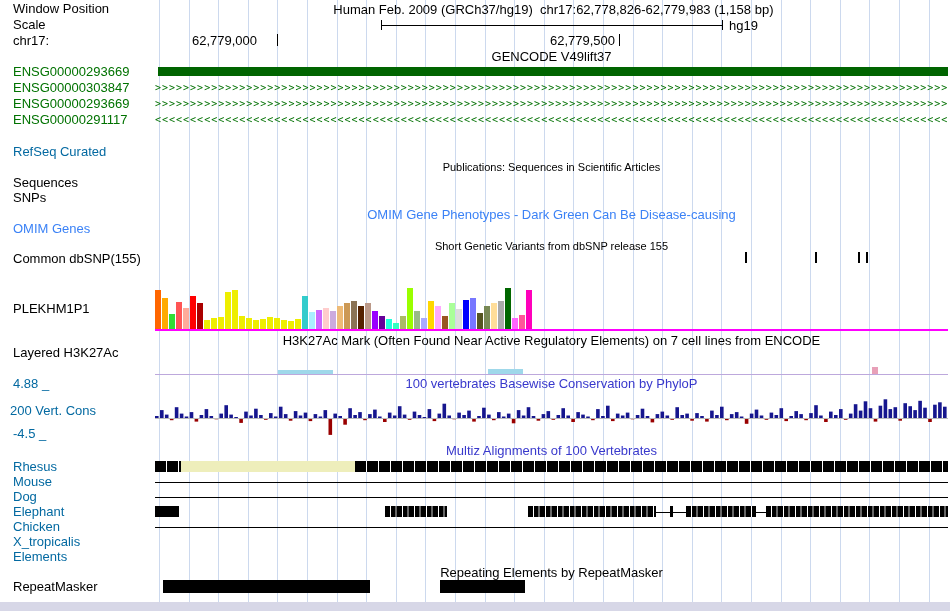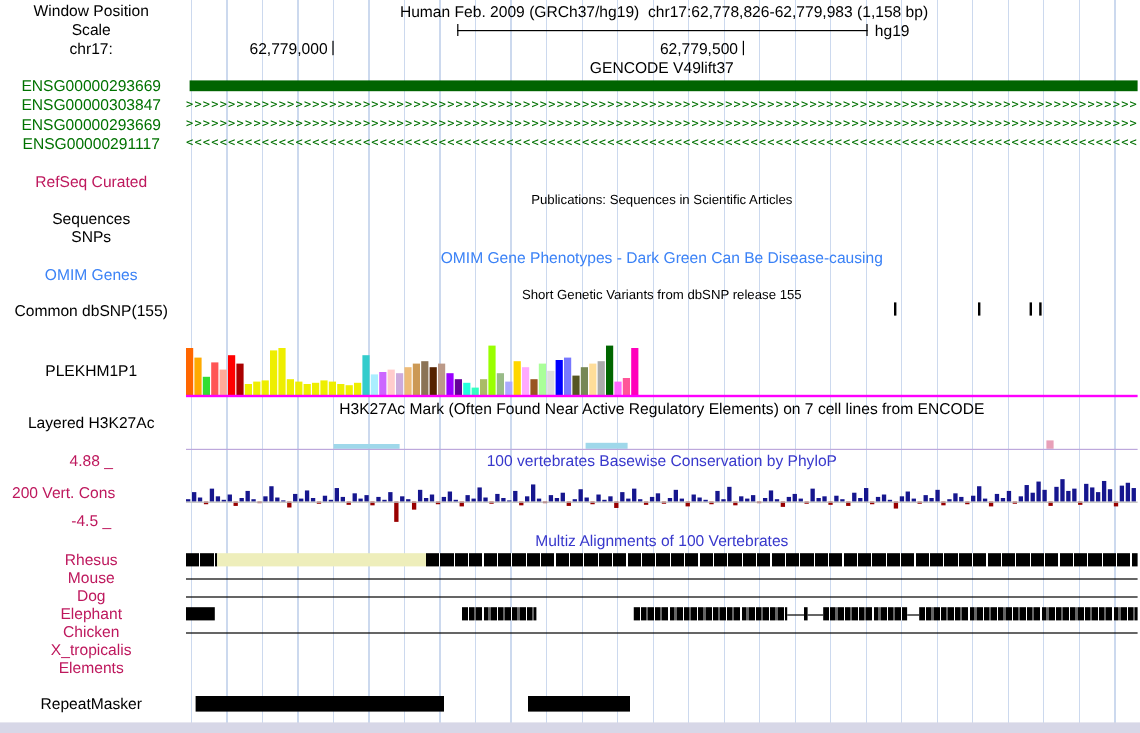--- a/index.html
+++ b/index.html
@@ -1,26 +1,26 @@
 <!DOCTYPE html>
 <html><head>
 <meta charset="utf-8">
 <style>
   *{margin:0;padding:0;box-sizing:border-box}
   html,body{background:#fff}
   #screen{position:relative;width:950px;height:611px;background:#fff;overflow:hidden;
           font-family:"Liberation Sans",sans-serif;font-size:13px;color:#000}
   .guides{position:absolute;left:159px;top:0;width:790px;height:603px;
           background:repeating-linear-gradient(90deg,#ccd9ee 0 1px,transparent 1px 29.6px)}
-  .llabel{position:absolute;left:0;width:152px;text-align:center;height:14px;line-height:14px;white-space:nowrap}
+  .llabel{position:absolute;left:13px;width:152px;text-align:left;height:14px;line-height:14px;white-space:nowrap}
   .llabel-left{position:absolute;left:10px;width:142px;text-align:left;height:14px;line-height:14px;white-space:nowrap}
   .ctitle{position:absolute;left:155px;width:793px;text-align:center;height:14px;line-height:14px;white-space:nowrap}
   .small{font-size:11px}
   .green{color:#007200}
-  .navy{color:#be185d}
+  .navy{color:#0369a1}
   .dgreen{color:#3b82f6}
   .blue{color:#3838cc}
   .hdr-assembly{position:absolute;left:155px;top:2px;width:556px;text-align:center}
   .hdr-pos{position:absolute;left:540px;top:2px;white-space:nowrap}
   .scale-text{position:absolute;left:155px;top:18px;width:222px;text-align:right}
   .scale-line{position:absolute;left:381px;top:25px;width:342px;height:1px;background:#000}
   .scale-tick{position:absolute;top:20px;width:1px;height:10px;background:#000}
   .hg19{position:absolute;left:729px;top:18px}
   .ruler-tick{position:absolute;top:34px;width:1px;height:12px;background:#000}
   .ruler-label{position:absolute;top:33px;width:120px;text-align:right;white-space:nowrap}
@@ -62,21 +62,21 @@
 
   <div class="llabel" style="top:18px">Scale</div>
   <div class="scale-line"></div>
   <div class="scale-tick" style="left:381px"></div>
   <div class="scale-tick" style="left:722px"></div>
   <div class="hg19">hg19</div>
 
   <div class="llabel" style="top:34px">chr17:</div>
   <div>
       <div class="ruler-tick" style="left: 277px;"></div>
-      <div class="ruler-label" style="left: 153px;">62,779,000</div>
+      <div class="ruler-label" style="left: 137px;">62,779,000</div>
       <div class="ruler-tick" style="left: 619px;"></div>
       <div class="ruler-label" style="left: 495px;">62,779,500</div>
     </div>
 
   <div class="ctitle" style="top:50px">GENCODE V49lift37</div>
   <div class="llabel green" style="top:65px">ENSG00000293669</div>
   <div class="llabel green" style="top:81px">ENSG00000303847</div>
   <div class="llabel green" style="top:97px">ENSG00000293669</div>
   <div class="llabel green" style="top:113px">ENSG00000291117</div>
   <div class="gene-bar"></div>
@@ -366,20 +366,21 @@
         <div class="seg seg-line" style="left: 601px; width: 10px;"></div>
         <div class="seg seg-tex2" style="left: 611px; width: 182px;"></div>
       </div>
       <div class="aln-row" style="top: 520px;">
         <div class="seg seg-line" style="left: 0px; width: 793px;"></div>
       </div>
       <div class="aln-row" style="top: 535px;"></div>
       <div class="aln-row" style="top: 550px;"></div>
     </div>
 
+  <div class="ctitle" style="top:566px">Repeating Elements by RepeatMasker</div>
   <div class="llabel" style="top:580px">RepeatMasker</div>
   <div class="rmsk-area">
       <div class="rbox" style="left: 8px; width: 207px;"></div>
       <div class="rbox" style="left: 285px; width: 85px;"></div>
     </div>
 
   <div class="bottom-strip"></div>
 </div>
 
 </body></html>

